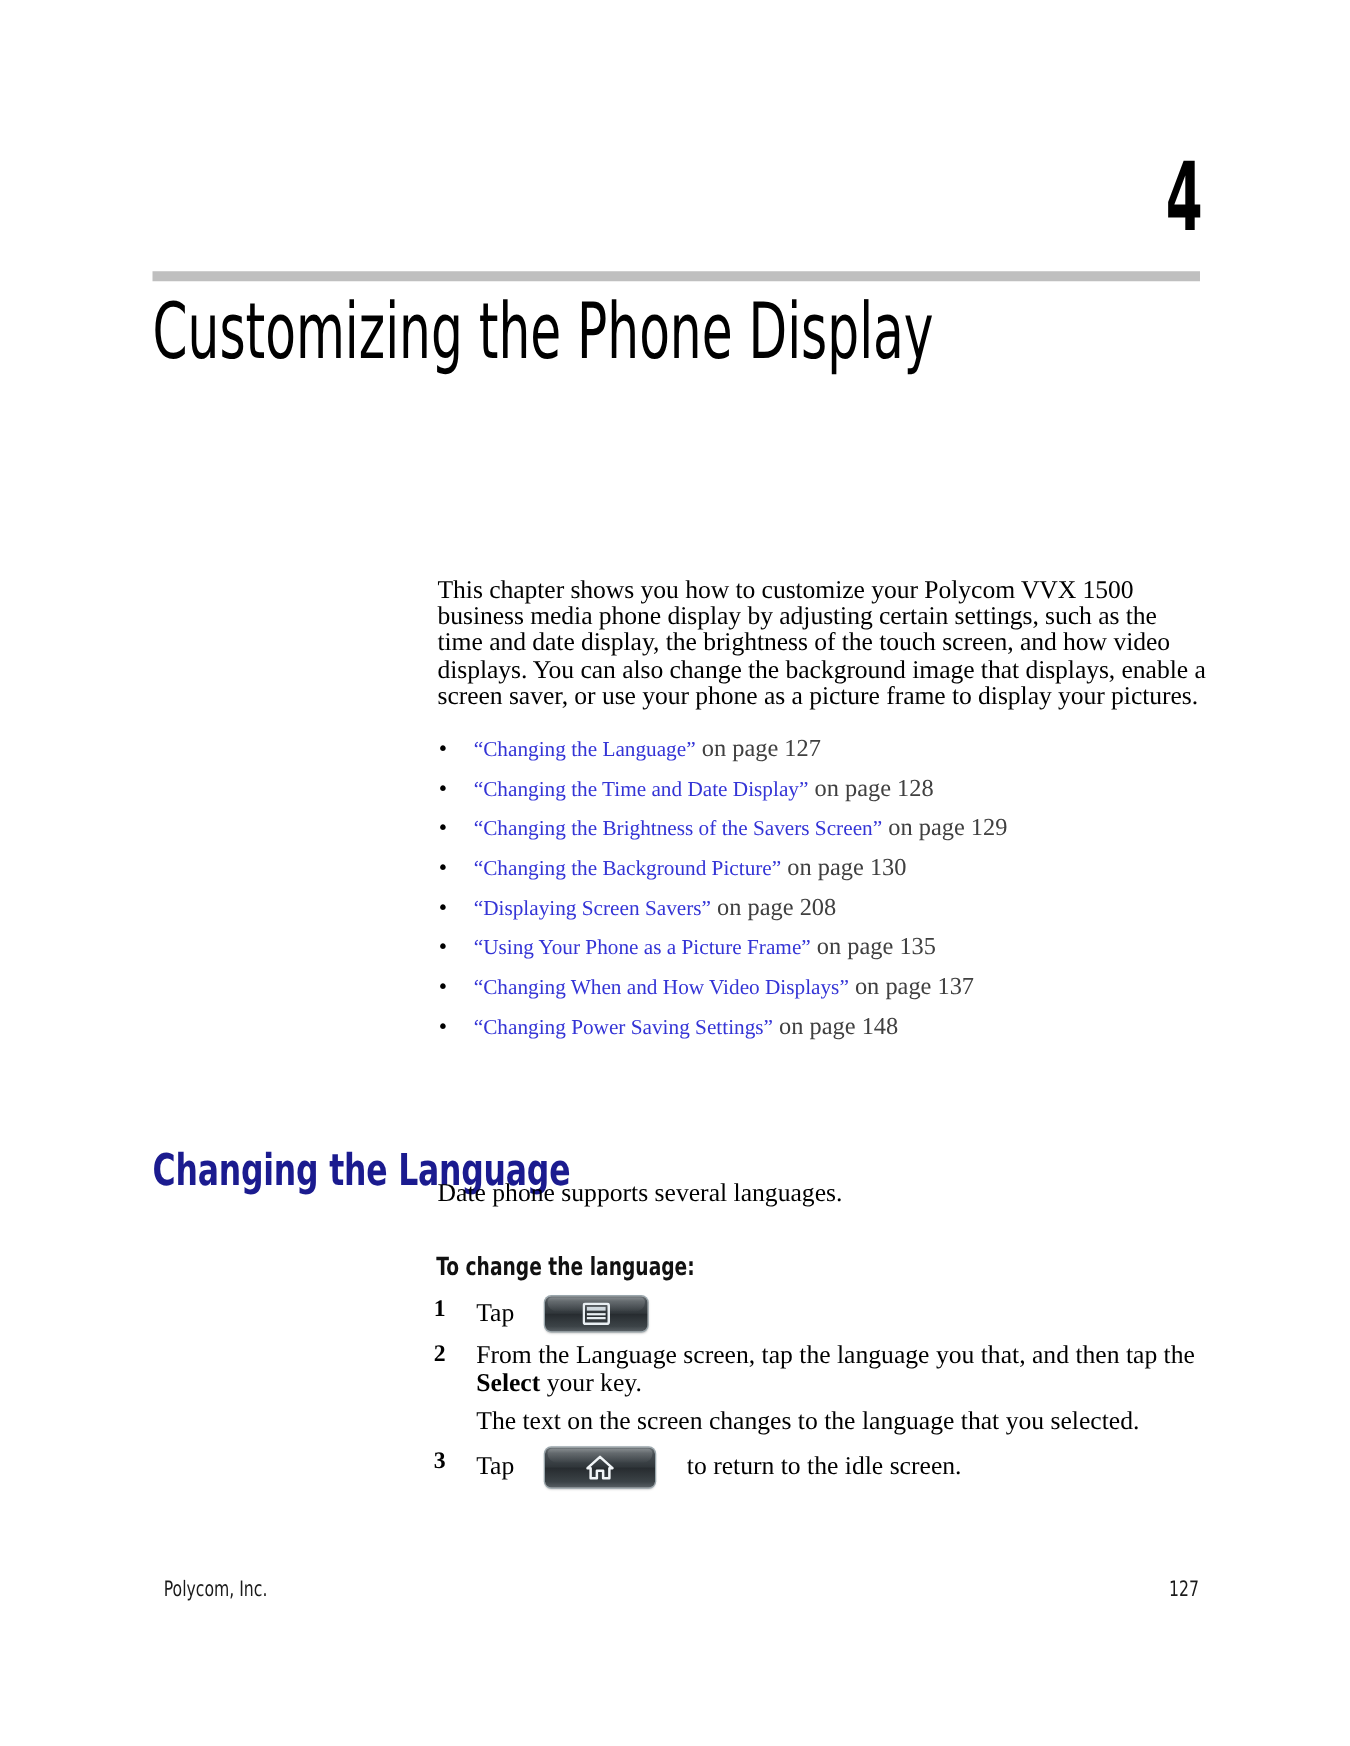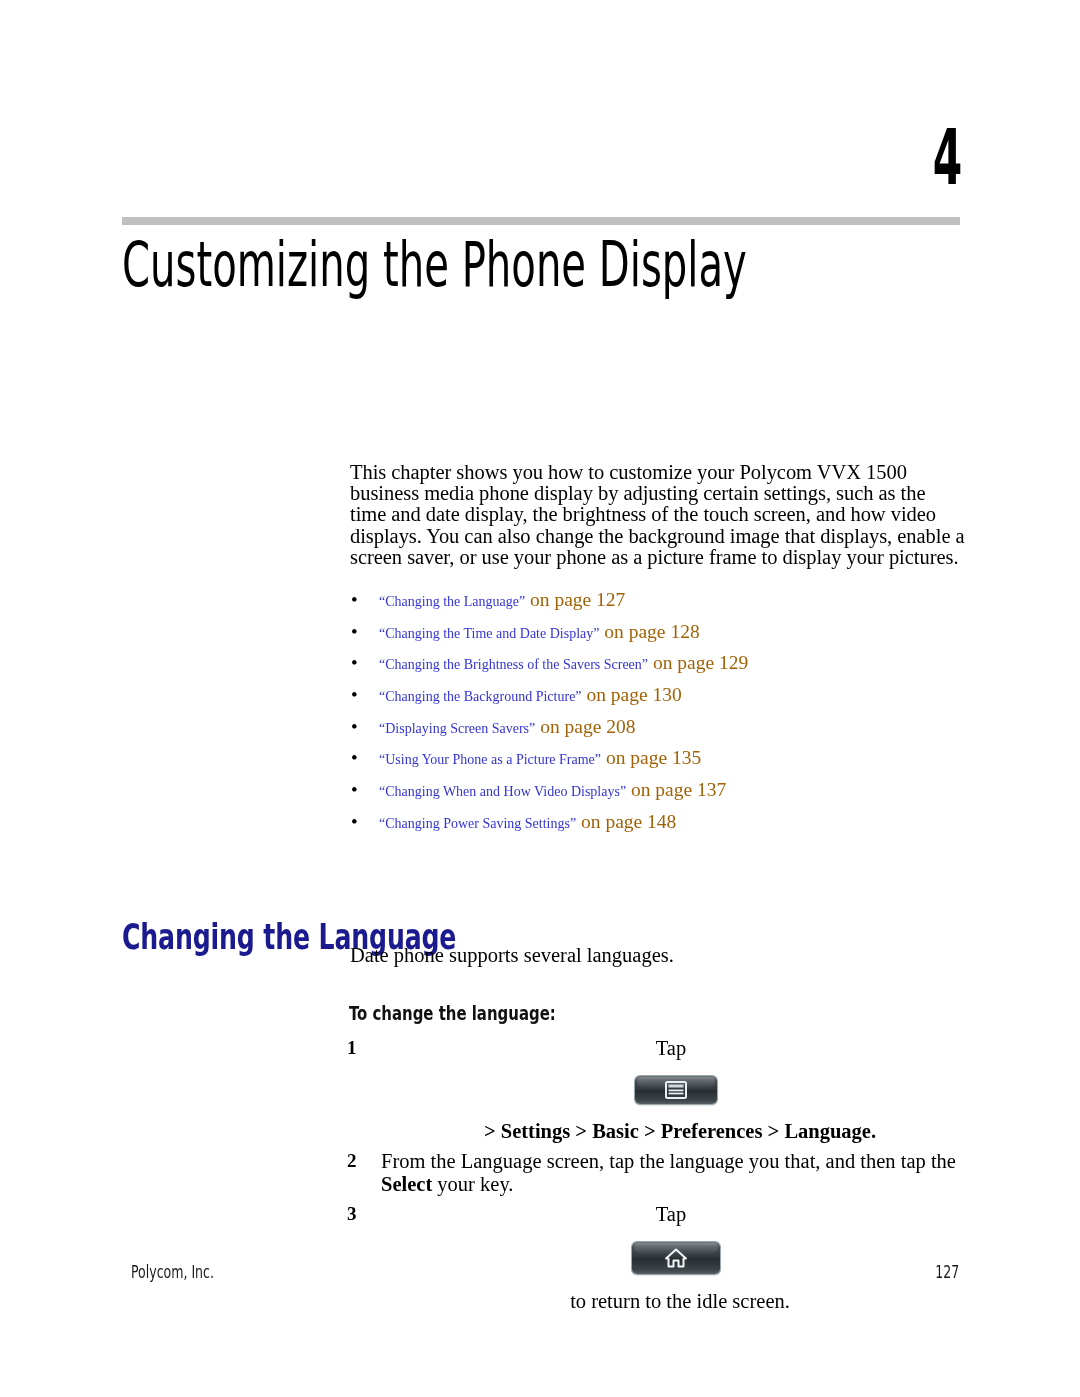--- a/index.html
+++ b/index.html
@@ -105,24 +105,24 @@
   .topic-list li .bullet {
     position: absolute;
     left: 1px;
     top: 0px;
     font-size: 19px;
     line-height: 23px;
     color: #000;
   }
   .topic-link {
     color: #3434d6;
-    font-size: 14px;
+    font-size: 17px;
   }
   .topic-page {
-    color: #a16207;
+    color: #404040;
     font-size: 19.5px;
   }
 
   
   .section-heading {
     position: absolute;
     left: 122px;
     top: 888px;
     font-family: "DejaVu Sans Condensed", "Liberation Sans Narrow", "Liberation Sans", sans-serif;
     font-size: 35px;
@@ -180,21 +180,20 @@
     padding-left: 36px;
     font-size: 20.5px;
     line-height: 22.5px;
     margin-bottom: 9px;
   }
   .step-inline {
     display: flex;
     align-items: center;
     gap: 16px;
     white-space: nowrap;
-    flex-direction: column;
   }
   .step-inline .txt-pre { margin-right: 9px; }
   .step-inline .txt-post { margin-left: 9px; }
   b, .bold { font-weight: 700; }
 
   
   .phone-key {
     display: inline-block;
     position: relative;
     width: 82px;
@@ -311,32 +310,32 @@
         <span class="phone-key">
           <span class="key-glyph">
             <svg width="22" height="18" viewBox="0 0 22 18" xmlns="http://www.w3.org/2000/svg">
               <rect x="1" y="1" width="20" height="16" rx="1.5" fill="none" stroke="#e8eef2" stroke-width="2"></rect>
               <rect x="3.5" y="3.5" width="15" height="3" fill="#cfd8de"></rect>
               <rect x="3.5" y="8.5" width="15" height="1.8" fill="#e8eef2"></rect>
               <rect x="3.5" y="11.6" width="15" height="1.8" fill="#e8eef2"></rect>
             </svg>
           </span>
         </span>
-        <span class="txt-post bold">&gt; Settings &gt; Basic &gt; Preferences &gt; Language.</span>
       </span>
     </div>
 
     <div class="step">
       <span class="step-num">2</span>
       <span>From the Language screen, tap the language you that, and then tap the</span>
       <br>
       <b>Select</b>
       <span>your key.</span>
     </div>
 
+    <div class="step-note">The text on the screen changes to the language that you selected.</div>
 
     <div class="step">
       <span class="step-num">3</span>
       <span class="step-inline">
         <span class="txt-pre">Tap</span>
         <span class="phone-key home">
           <span class="key-glyph">
             <svg width="24" height="21" viewBox="0 0 24 21" xmlns="http://www.w3.org/2000/svg">
               <path d="M12 2 L22 11 L19.5 11 L19.5 19 L14.5 19 L14.5 13 L9.5 13 L9.5 19 L4.5 19 L4.5 11 L2 11 Z" fill="none" stroke="#f2f6f8" stroke-width="2" stroke-linejoin="round"></path>
             </svg>

